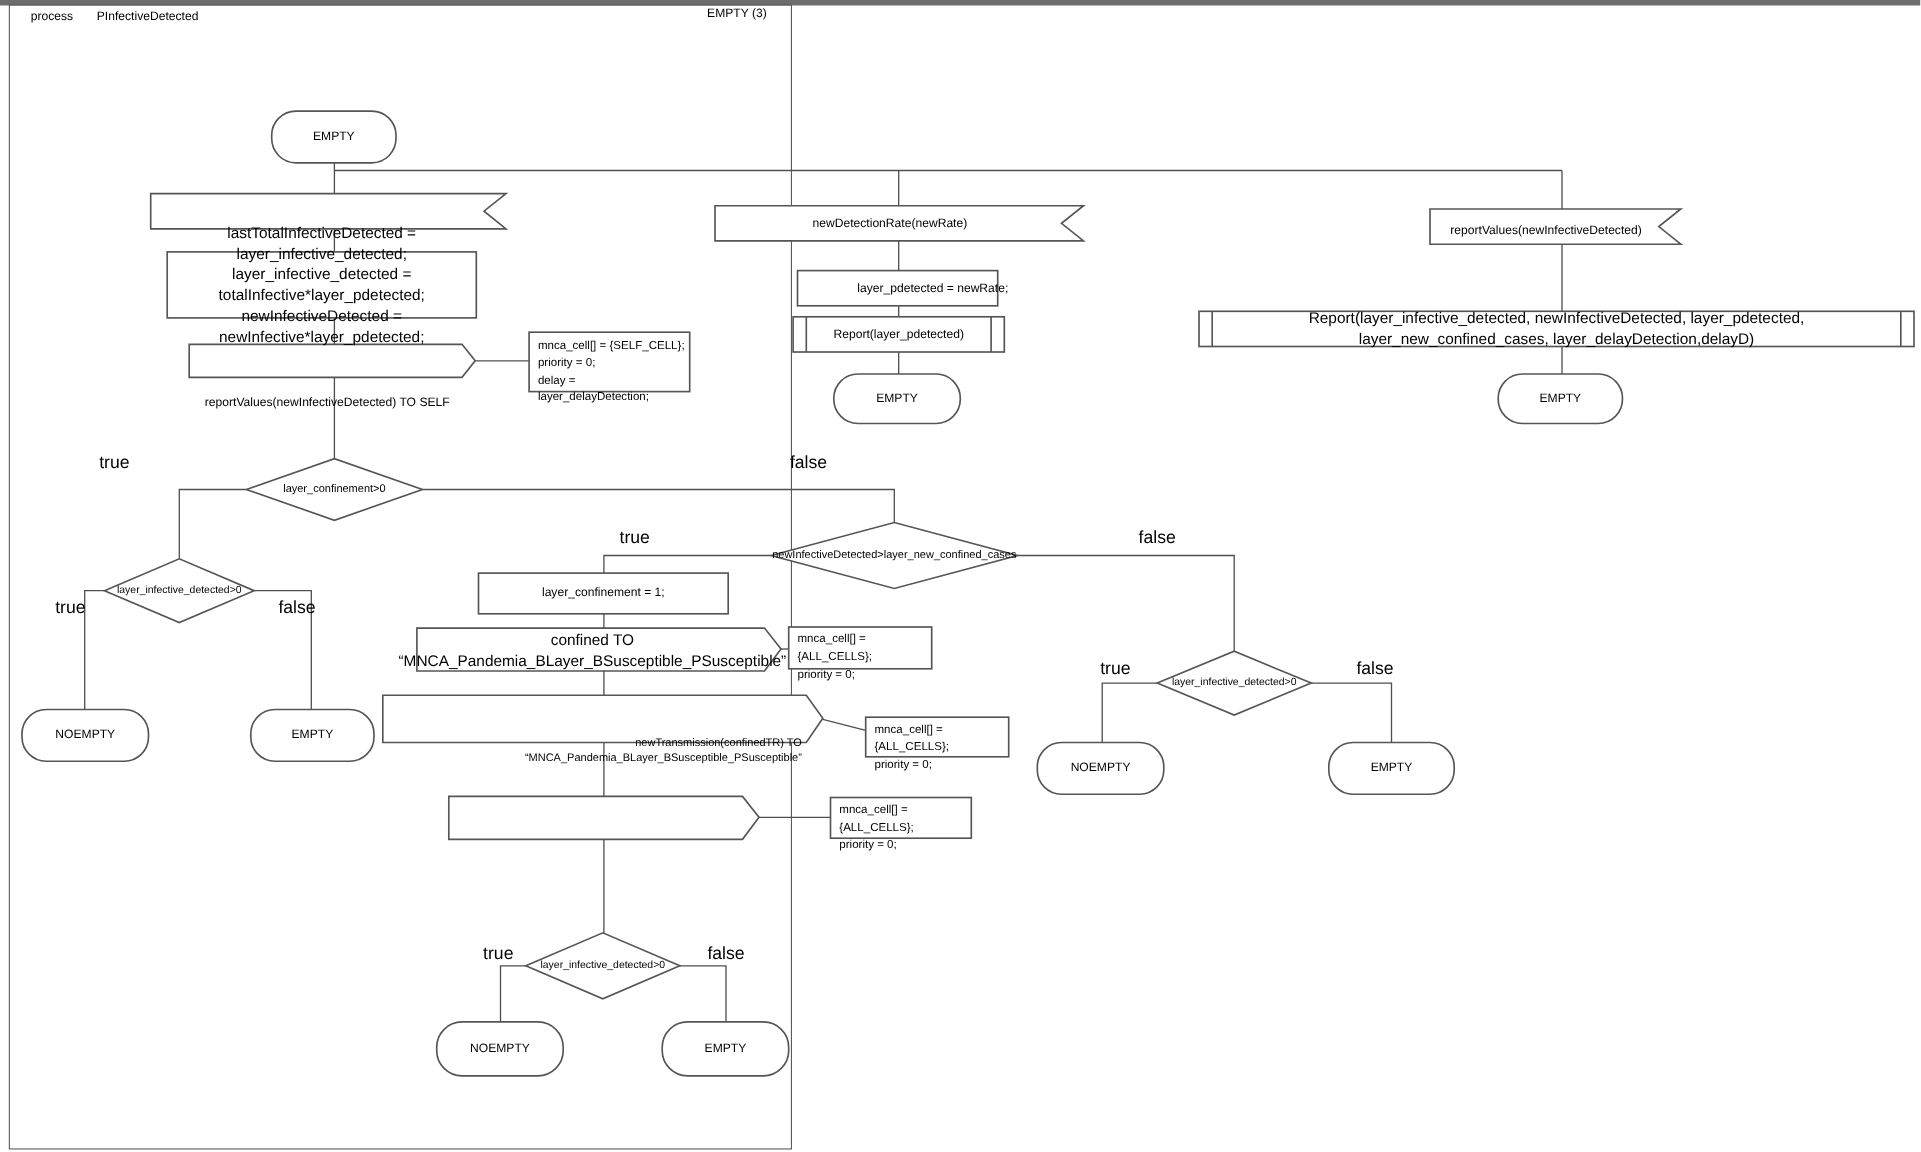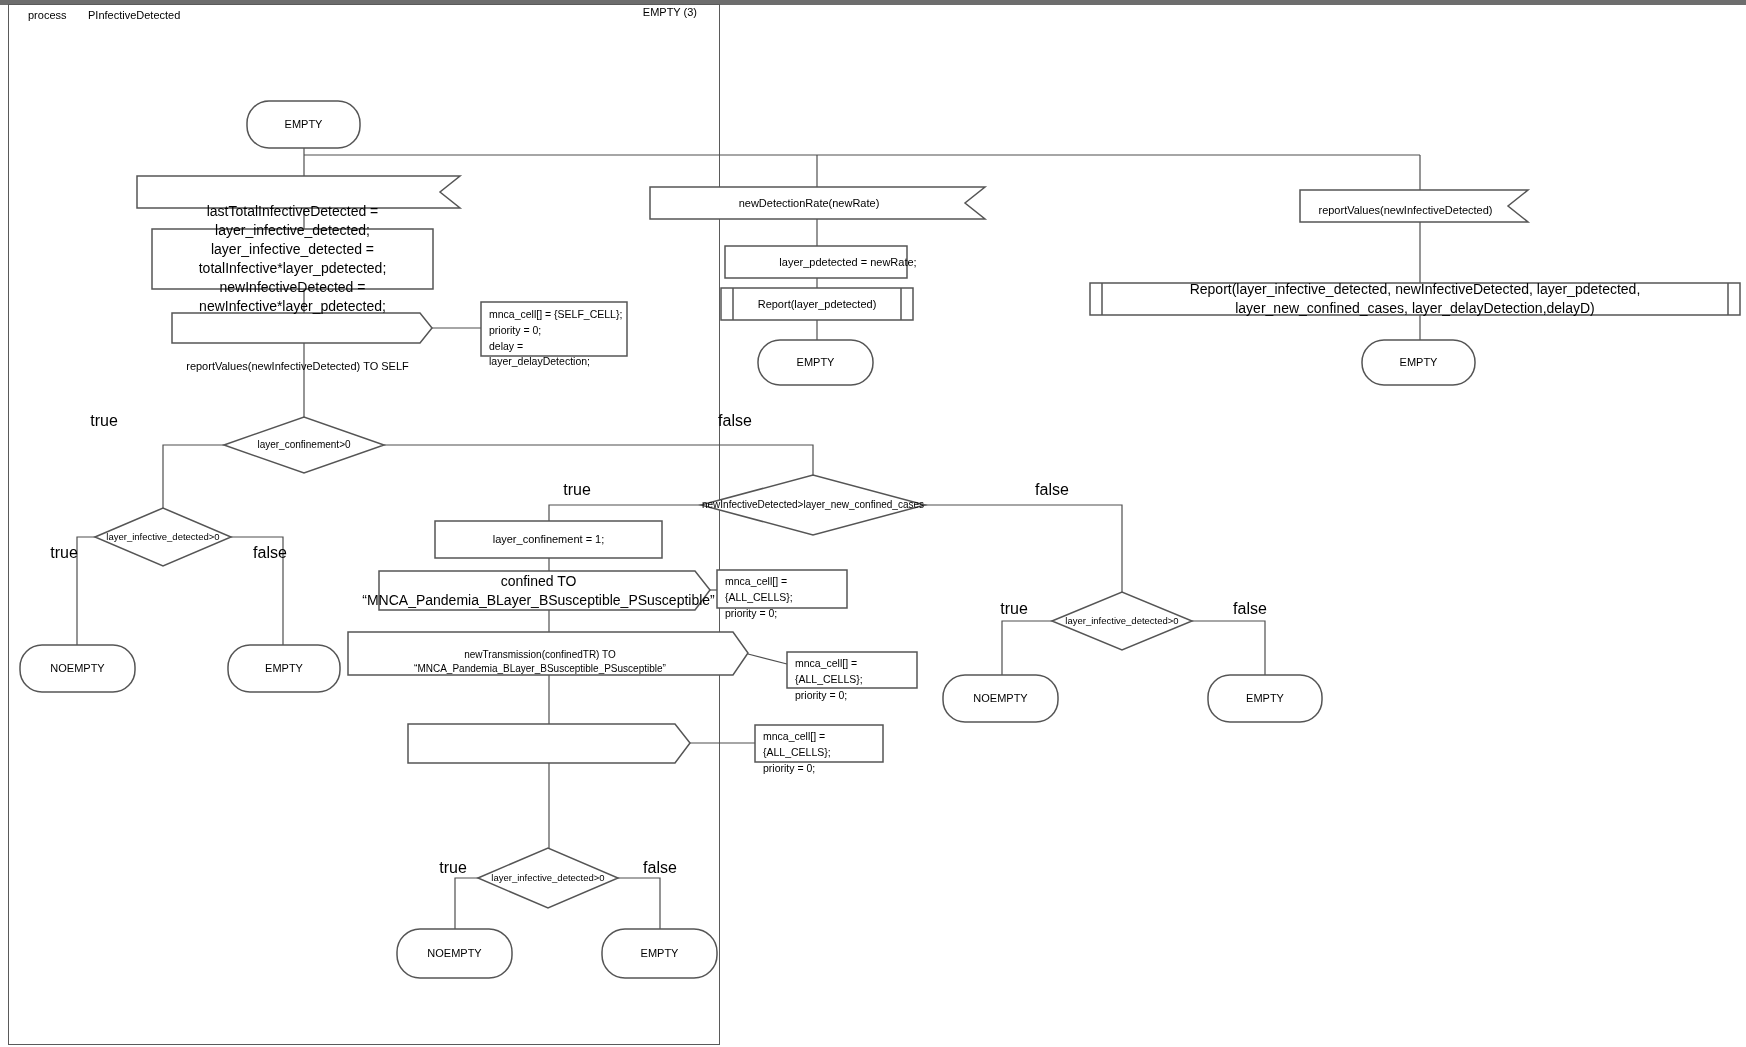--- a/index.html
+++ b/index.html
@@ -132,21 +132,21 @@
   <div class="t" style="left:1362px;top:340px;width:113px;height:45px;">EMPTY</div>
 
   <div class="t f10" style="left:683px;top:492px;width:260px;height:26px;">newInfectiveDetected&gt;layer_new_confined_cases</div>
   <div class="t lbl" style="left:557px;top:482px;width:40px;height:16px;">true</div>
   <div class="t lbl" style="left:1030px;top:482px;width:44px;height:16px;">false</div>
 
   <div class="t" style="left:437px;top:522px;width:223px;height:35px;text-align:center;">layer_confinement = 1;</div>
   <div class="t f105" style="left:382px;top:571px;width:313px;height:39px;">confined TO “MNCA_Pandemia_BLayer_BSusceptible_PSusceptible”</div>
   <div class="t cm lft" style="left:725px;top:574px;width:118px;height:32px;">mnca_cell[] = {ALL_CELLS};
 priority = 0;</div>
-  <div class="t f10" style="left:351px;top:640px;width:378px;height:43px;">newTransmission(confinedTR) TO “MNCA_Pandemia_BLayer_BSusceptible_PSusceptible”</div>
+  <div class="t f10" style="left:351px;top:661px;width:378px;height:43px;text-align:right;">newTransmission(confinedTR) TO “MNCA_Pandemia_BLayer_BSusceptible_PSusceptible”</div>
   <div class="t cm lft" style="left:795px;top:656px;width:118px;height:30px;">mnca_cell[] = {ALL_CELLS};
 priority = 0;</div>
   <div class="t cm lft" style="left:763px;top:729px;width:116px;height:31px;">mnca_cell[] = {ALL_CELLS};
 priority = 0;</div>
   <div class="t f95" style="left:476px;top:864px;width:144px;height:28px;">layer_infective_detected&gt;0</div>
   <div class="t lbl" style="left:433px;top:860px;width:40px;height:16px;">true</div>
   <div class="t lbl" style="left:638px;top:860px;width:44px;height:16px;">false</div>
   <div class="t" style="left:397px;top:929px;width:115px;height:49px;">NOEMPTY</div>
   <div class="t" style="left:602px;top:929px;width:115px;height:49px;">EMPTY</div>
 

